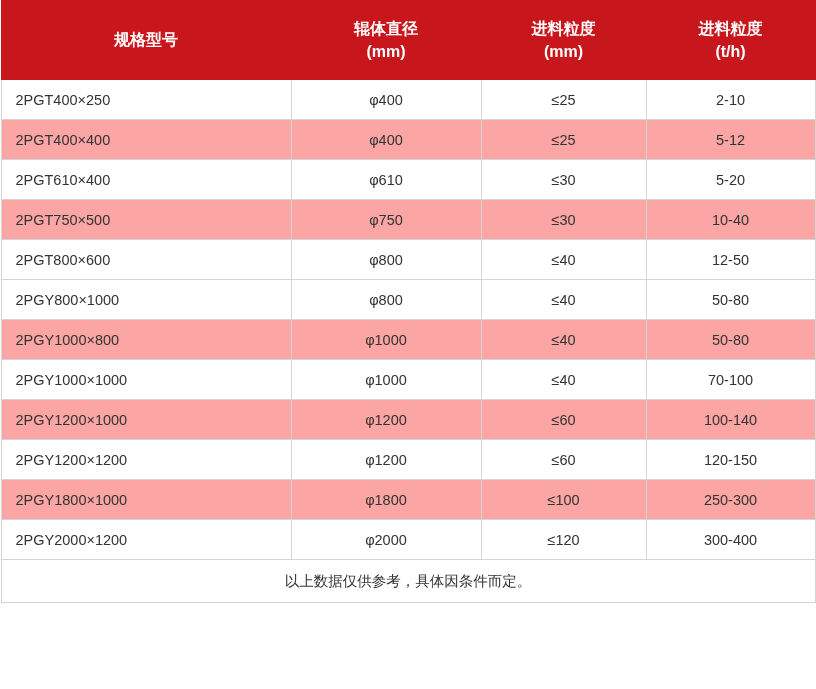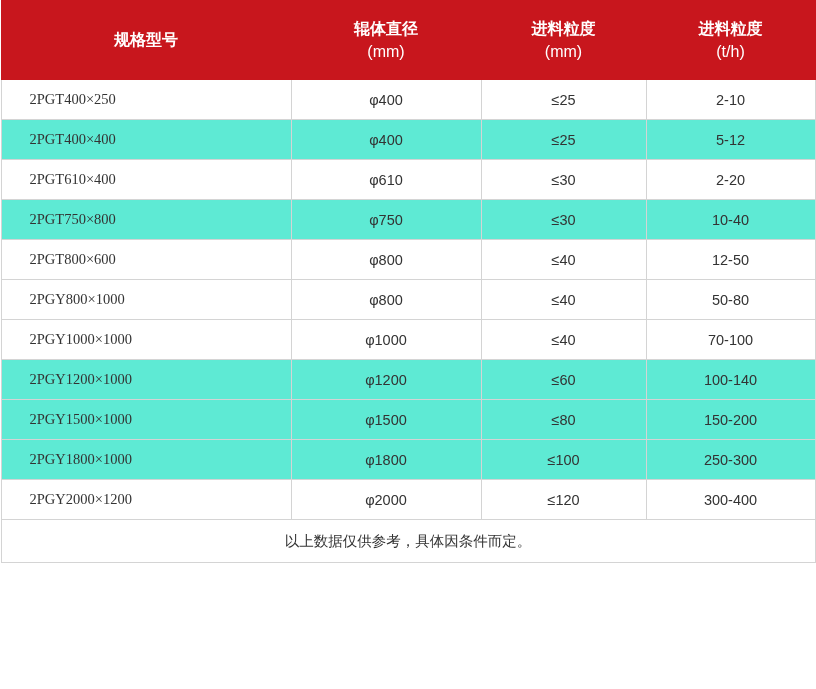--- a/index.html
+++ b/index.html
@@ -33,36 +33,35 @@
     color: #ffffff;
     font-size: 16px;
     font-weight: bold;
     height: 78px;
     line-height: 1.45;
     border-color: #c8161d;
     padding: 0 4px;
   }
   .spec-table thead th .unit {
     display: block;
-    font-weight: normal;
+    font-weight: bold;
   }
   .spec-table tbody td {
     height: 39px;
     padding: 0 4px;
   }
   .spec-table tbody tr.odd td {
     background: #ffffff;
   }
   .spec-table tbody tr.even td {
-    background: #5eead4;
+    background: #fca5a5;
   }
   .spec-table tbody td.model {
     text-align: left;
-    padding-left: 28px;
-    font-family: Liberation Serif, serif;
+    padding-left: 14px;
   }
   .spec-table tfoot td {
     height: 40px;
     background: #ffffff;
     font-size: 14.5px;
     color: #333333;
     text-align: center;
   }
   
   col.c0 { width: 290px; }
@@ -109,57 +108,63 @@
     <tr class="even">
       <td class="model">2PGT400×400</td>
       <td>φ400</td>
       <td>≤25</td>
       <td>5-12</td>
     </tr>
     <tr class="odd">
       <td class="model">2PGT610×400</td>
       <td>φ610</td>
       <td>≤30</td>
-      <td>2-20</td>
+      <td>5-20</td>
     </tr>
     <tr class="even">
-      <td class="model">2PGT750×800</td>
+      <td class="model">2PGT750×500</td>
       <td>φ750</td>
       <td>≤30</td>
       <td>10-40</td>
     </tr>
     <tr class="odd">
       <td class="model">2PGT800×600</td>
       <td>φ800</td>
       <td>≤40</td>
       <td>12-50</td>
     </tr>
     <tr class="odd">
       <td class="model">2PGY800×1000</td>
       <td>φ800</td>
       <td>≤40</td>
       <td>50-80</td>
     </tr>
+    <tr class="even">
+      <td class="model">2PGY1000×800</td>
+      <td>φ1000</td>
+      <td>≤40</td>
+      <td>50-80</td>
+    </tr>
     <tr class="odd">
       <td class="model">2PGY1000×1000</td>
       <td>φ1000</td>
       <td>≤40</td>
       <td>70-100</td>
     </tr>
     <tr class="even">
       <td class="model">2PGY1200×1000</td>
       <td>φ1200</td>
       <td>≤60</td>
       <td>100-140</td>
     </tr>
-    <tr class="even">
-      <td class="model">2PGY1500×1000</td>
-      <td>φ1500</td>
-      <td>≤80</td>
-      <td>150-200</td>
+    <tr class="odd">
+      <td class="model">2PGY1200×1200</td>
+      <td>φ1200</td>
+      <td>≤60</td>
+      <td>120-150</td>
     </tr>
     <tr class="even">
       <td class="model">2PGY1800×1000</td>
       <td>φ1800</td>
       <td>≤100</td>
       <td>250-300</td>
     </tr>
     <tr class="odd">
       <td class="model">2PGY2000×1200</td>
       <td>φ2000</td>

